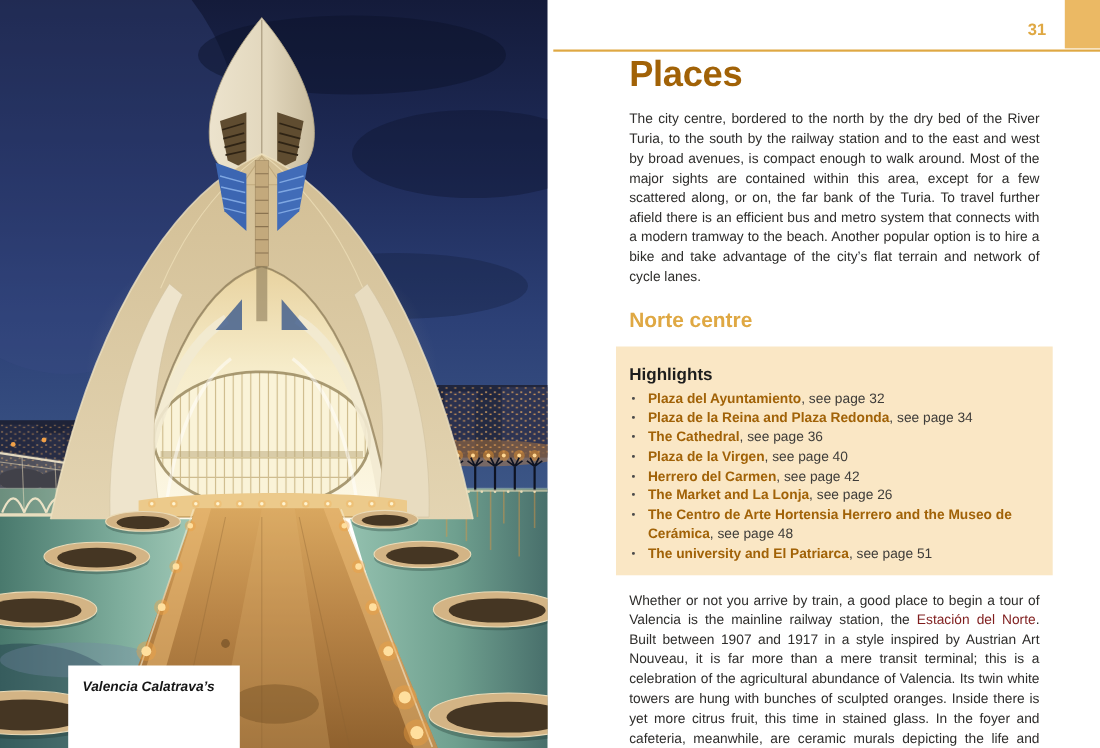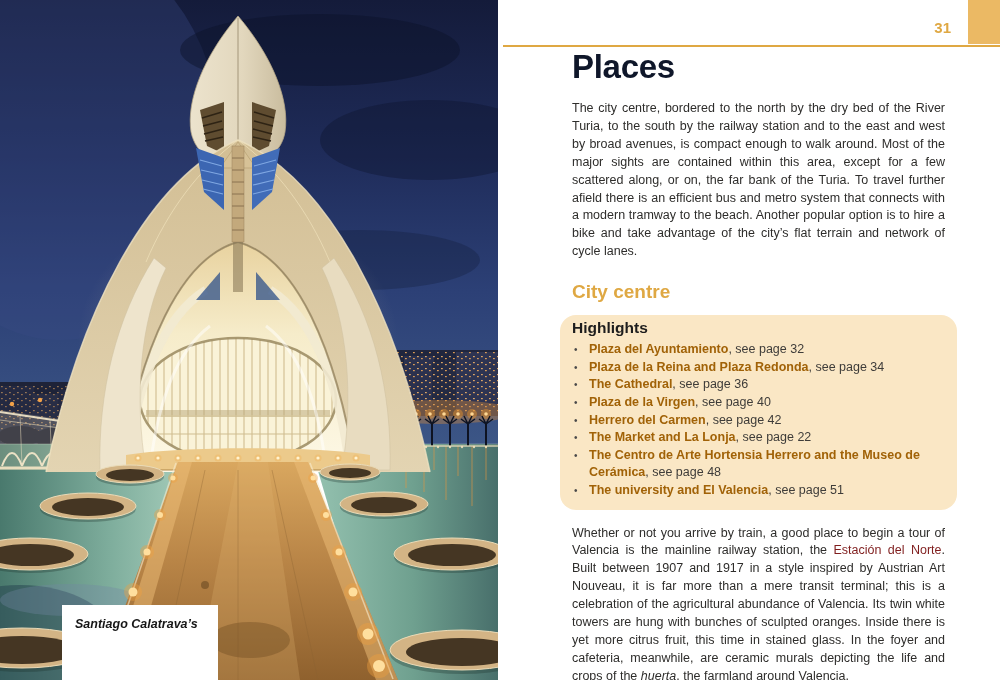--- a/index.html
+++ b/index.html
@@ -10,26 +10,26 @@
   .photo svg{display:block;}
   .caption-box{position:absolute;left:62px;top:605px;width:156px;height:75px;background:#ffffff;
         box-sizing:border-box;padding:11px 8px 0 13px;}
   .caption-box p{margin:0;font-size:12.5px;line-height:16px;font-weight:bold;font-style:italic;color:#161616;}
   
   .page-right{position:absolute;left:498px;top:0;width:513px;height:680px;background:#ffffff;}
   .gold-block{position:absolute;top:0;right:0;width:43px;height:44px;background:var(--accent-light,#EBB964);}
   .gold-rule{position:absolute;top:45px;left:5px;width:497px;height:2px;background:var(--accent,#DFA843);}
   .page-number{position:absolute;top:19px;right:60px;font-size:15px;font-weight:bold;color:var(--accent,#DFA843);}
   .content{position:absolute;left:74px;top:0;width:373px;}
-  .title{margin:49px 0 0 0;font-size:33px;line-height:36px;font-weight:bold;color:#0f172a;letter-spacing:-.3px;}
+  .title{margin:49px 0 0 0;font-size:33px;line-height:36px;font-weight:bold;color:#a16207;letter-spacing:-.3px;}
   .body-text{font-size:12.5px;line-height:17.9px;color:#2e2d2b;text-align:justify;}
   p.intro{margin:15px 0 0 0;}
   .section-heading{margin:20px 0 0 0;font-size:19px;font-weight:bold;color:var(--accent,#DFA843);}
   .highlights{margin:12px 0 0 -12px;width:373px;background:var(--hl-bg,#FAE7C5);
-        padding:4px 12px 10px 12px;border-radius:16px;}
+        padding:17px 12px 10px 12px;}
   .highlights h3{margin:0 0 4px 0;font-size:15.5px;font-weight:bold;color:#1d1d1d;}
   .highlights ul{margin:0;padding:0;list-style:none;}
   .highlights li{position:relative;padding-left:17px;font-size:12.5px;line-height:17.6px;color:#3e3c39;}
   .highlights .dot{position:absolute;left:2px;top:0;font-size:10px;color:#4a4a4a;}
   .hl-name{font-weight:bold;color:#a16207;}
   p.para2{margin:15px 0 0 0;}
   .seg-b{font-weight:normal;color:#7f1d1d;}
   .seg-i{font-style:italic;}
 </style>
 </head>
@@ -377,44 +377,44 @@
           </g>
         <g>
             <ellipse cx="462" cy="654" rx="72" ry="20" fill="#1c2e29" opacity=".3"></ellipse>
             <ellipse cx="462" cy="650" rx="72" ry="20" fill="#d3b485" stroke="#eadbb8"></ellipse>
             <ellipse cx="462" cy="652" rx="56" ry="14" fill="#453623"></ellipse>
           </g>
       </g>
     </svg>
 
     <div class="caption-box">
-      <p>Santiago Calatrava’s</p>
+      <p>Valencia Calatrava’s</p>
     </div>
   </div>
 
   <div class="page-right">
     <div class="gold-block"></div>
     <div class="gold-rule"></div>
     <div class="page-number">31</div>
 
     <div class="content">
       <h1 class="title">Places</h1>
       <p class="intro body-text">The city centre, bordered to the north by the dry bed of the River Turia, to the south by the railway station and to the east and west by broad avenues, is compact enough to walk around. Most of the major sights are contained within this area, except for a few scattered along, or on, the far bank of the Turia. To travel further afield there is an efficient bus and metro system that connects with a modern tramway to the beach. Another popular option is to hire a bike and take advantage of the city’s flat terrain and network of cycle lanes.</p>
-      <h2 class="section-heading">City centre</h2>
+      <h2 class="section-heading">Norte centre</h2>
 
       <div class="highlights">
         <h3>Highlights</h3>
         <ul id="highlights-list">
             <li><span class="dot">•</span><span class="hl-name">Plaza del Ayuntamiento</span><span class="hl-ref">, see page 32</span></li>
             <li><span class="dot">•</span><span class="hl-name">Plaza de la Reina and Plaza Redonda</span><span class="hl-ref">, see page 34</span></li>
             <li><span class="dot">•</span><span class="hl-name">The Cathedral</span><span class="hl-ref">, see page 36</span></li>
             <li><span class="dot">•</span><span class="hl-name">Plaza de la Virgen</span><span class="hl-ref">, see page 40</span></li>
             <li><span class="dot">•</span><span class="hl-name">Herrero del Carmen</span><span class="hl-ref">, see page 42</span></li>
-            <li><span class="dot">•</span><span class="hl-name">The Market and La Lonja</span><span class="hl-ref">, see page 22</span></li>
+            <li><span class="dot">•</span><span class="hl-name">The Market and La Lonja</span><span class="hl-ref">, see page 26</span></li>
             <li><span class="dot">•</span><span class="hl-name">The Centro de Arte Hortensia Herrero and the Museo de Cerámica</span><span class="hl-ref">, see page 48</span></li>
-            <li><span class="dot">•</span><span class="hl-name">The university and El Valencia</span><span class="hl-ref">, see page 51</span></li>
+            <li><span class="dot">•</span><span class="hl-name">The university and El Patriarca</span><span class="hl-ref">, see page 51</span></li>
           </ul>
       </div>
 
       <p class="para2 body-text" id="para2"><span>Whether or not you arrive by train, a good place to begin a tour of Valencia is the mainline railway station, the </span><span class="seg-b">Estación del Norte</span><span>. Built between 1907 and 1917 in a style inspired by Austrian Art Nouveau, it is far more than a mere transit terminal; this is a celebration of the agricultural abundance of Valencia. Its twin white towers are hung with bunches of sculpted oranges. Inside there is yet more citrus fruit, this time in stained glass. In the foyer and cafeteria, meanwhile, are ceramic murals depicting the life and crops of the </span><span class="seg-i">huerta</span><span>, the farmland around Valencia.</span></p>
     </div>
   </div>
 </div>
 
 </body></html>

